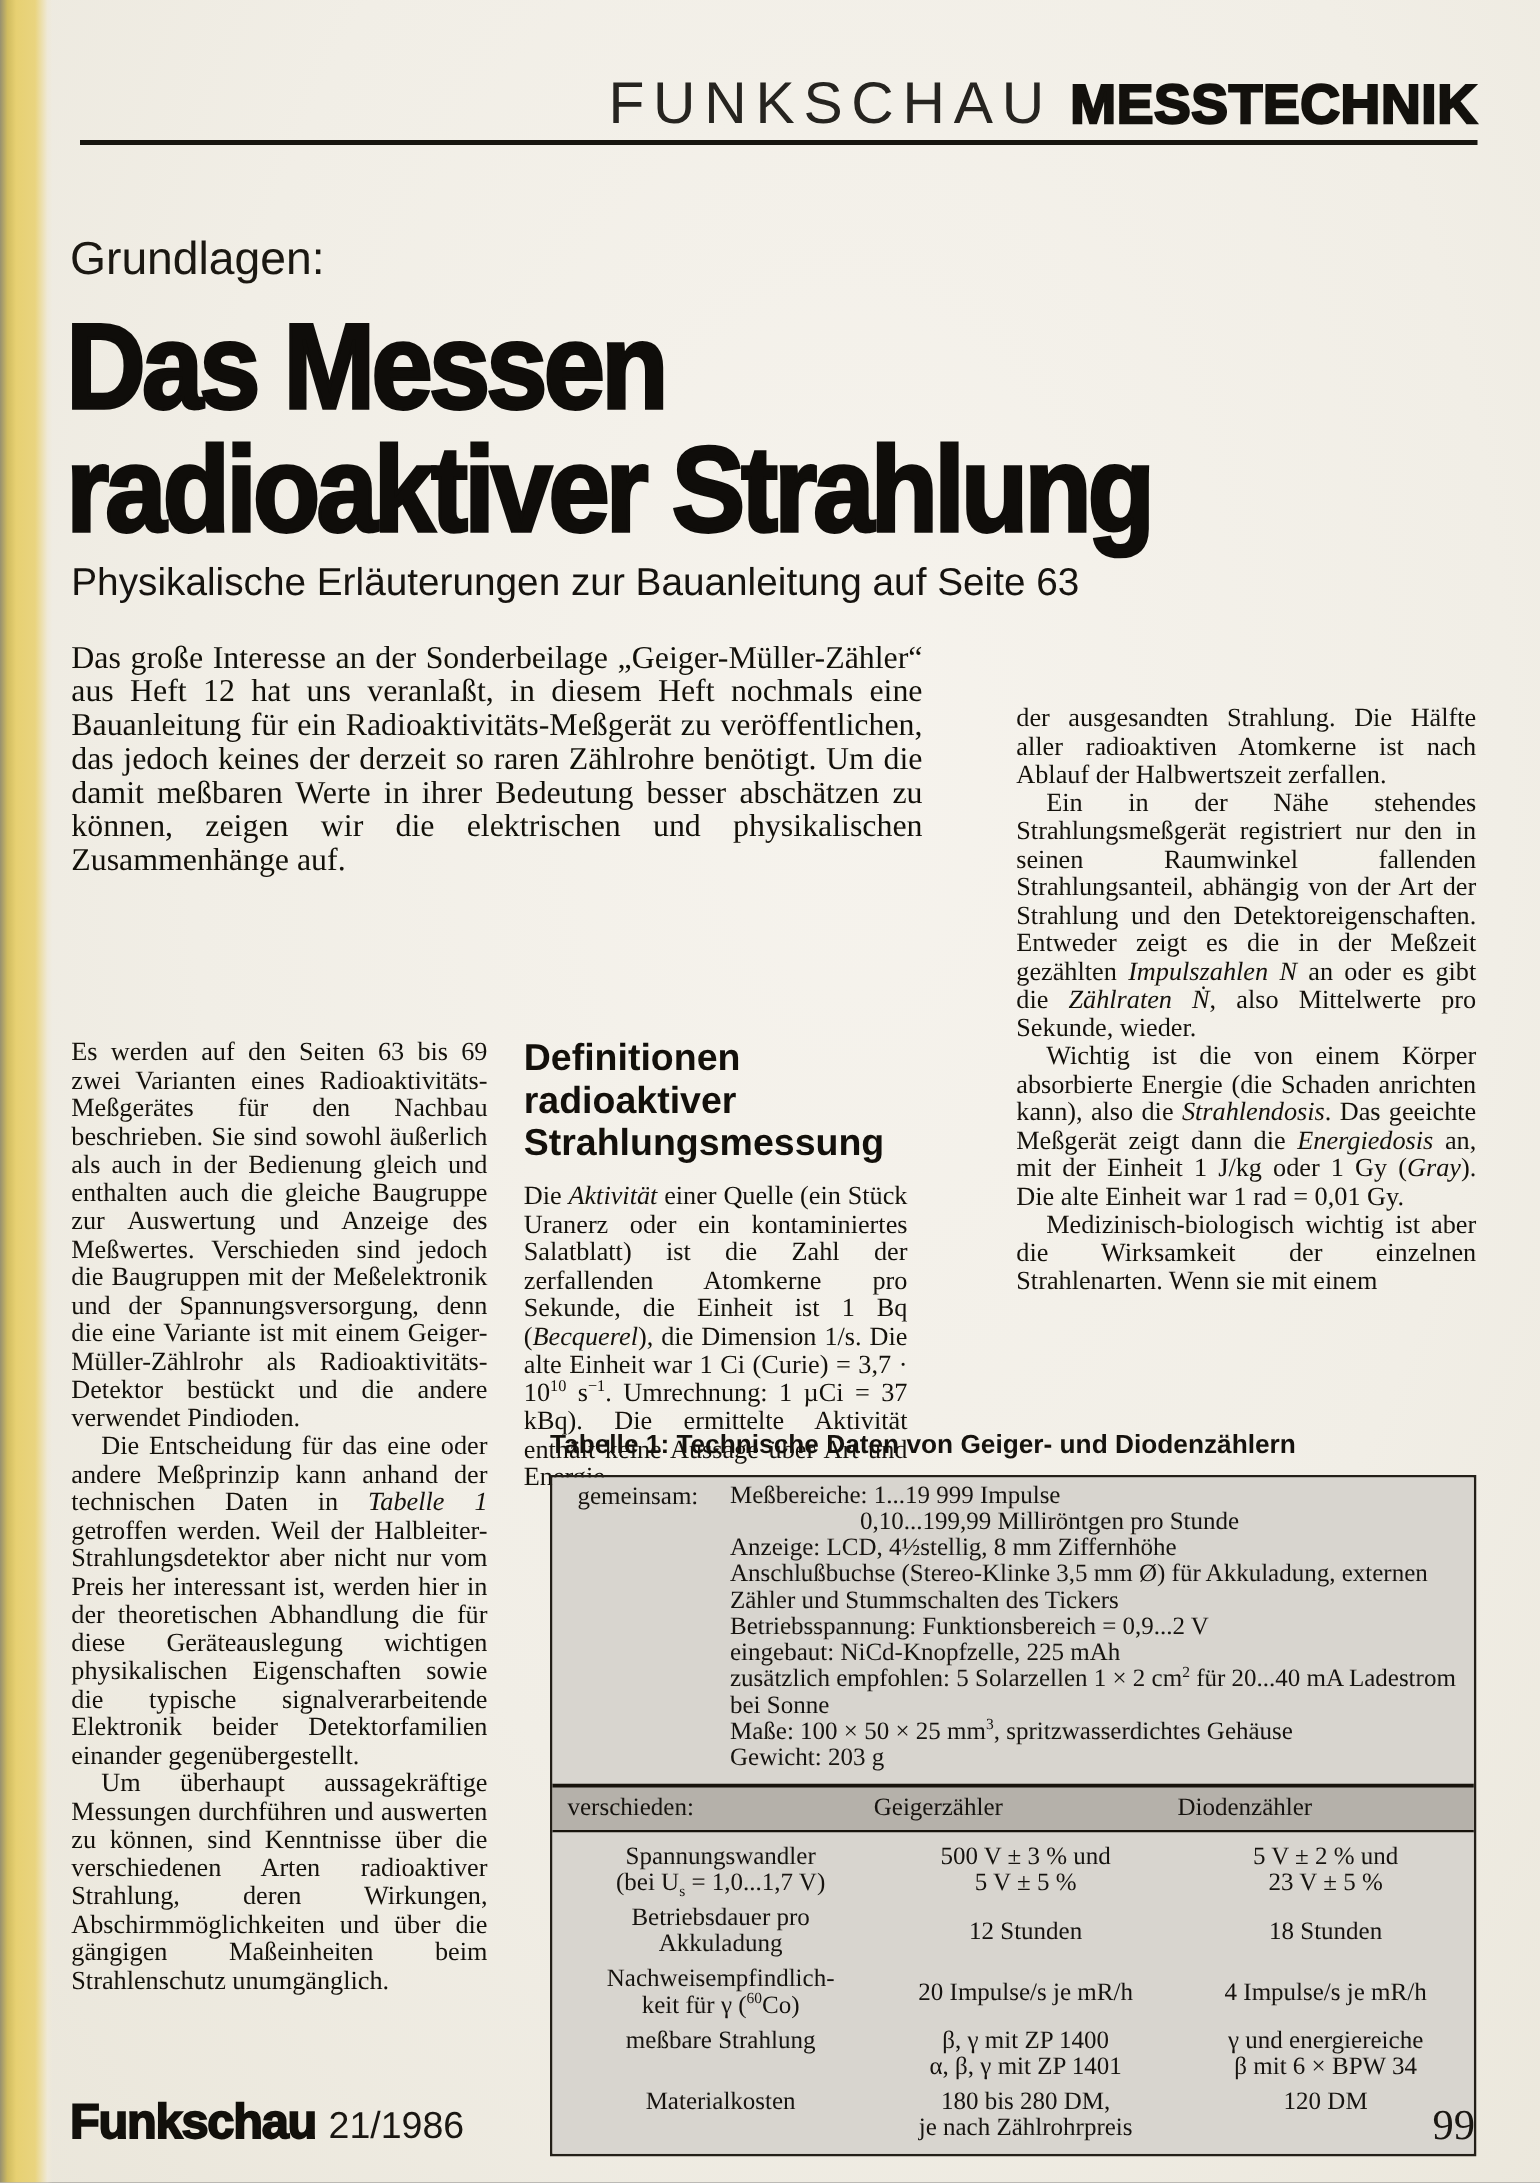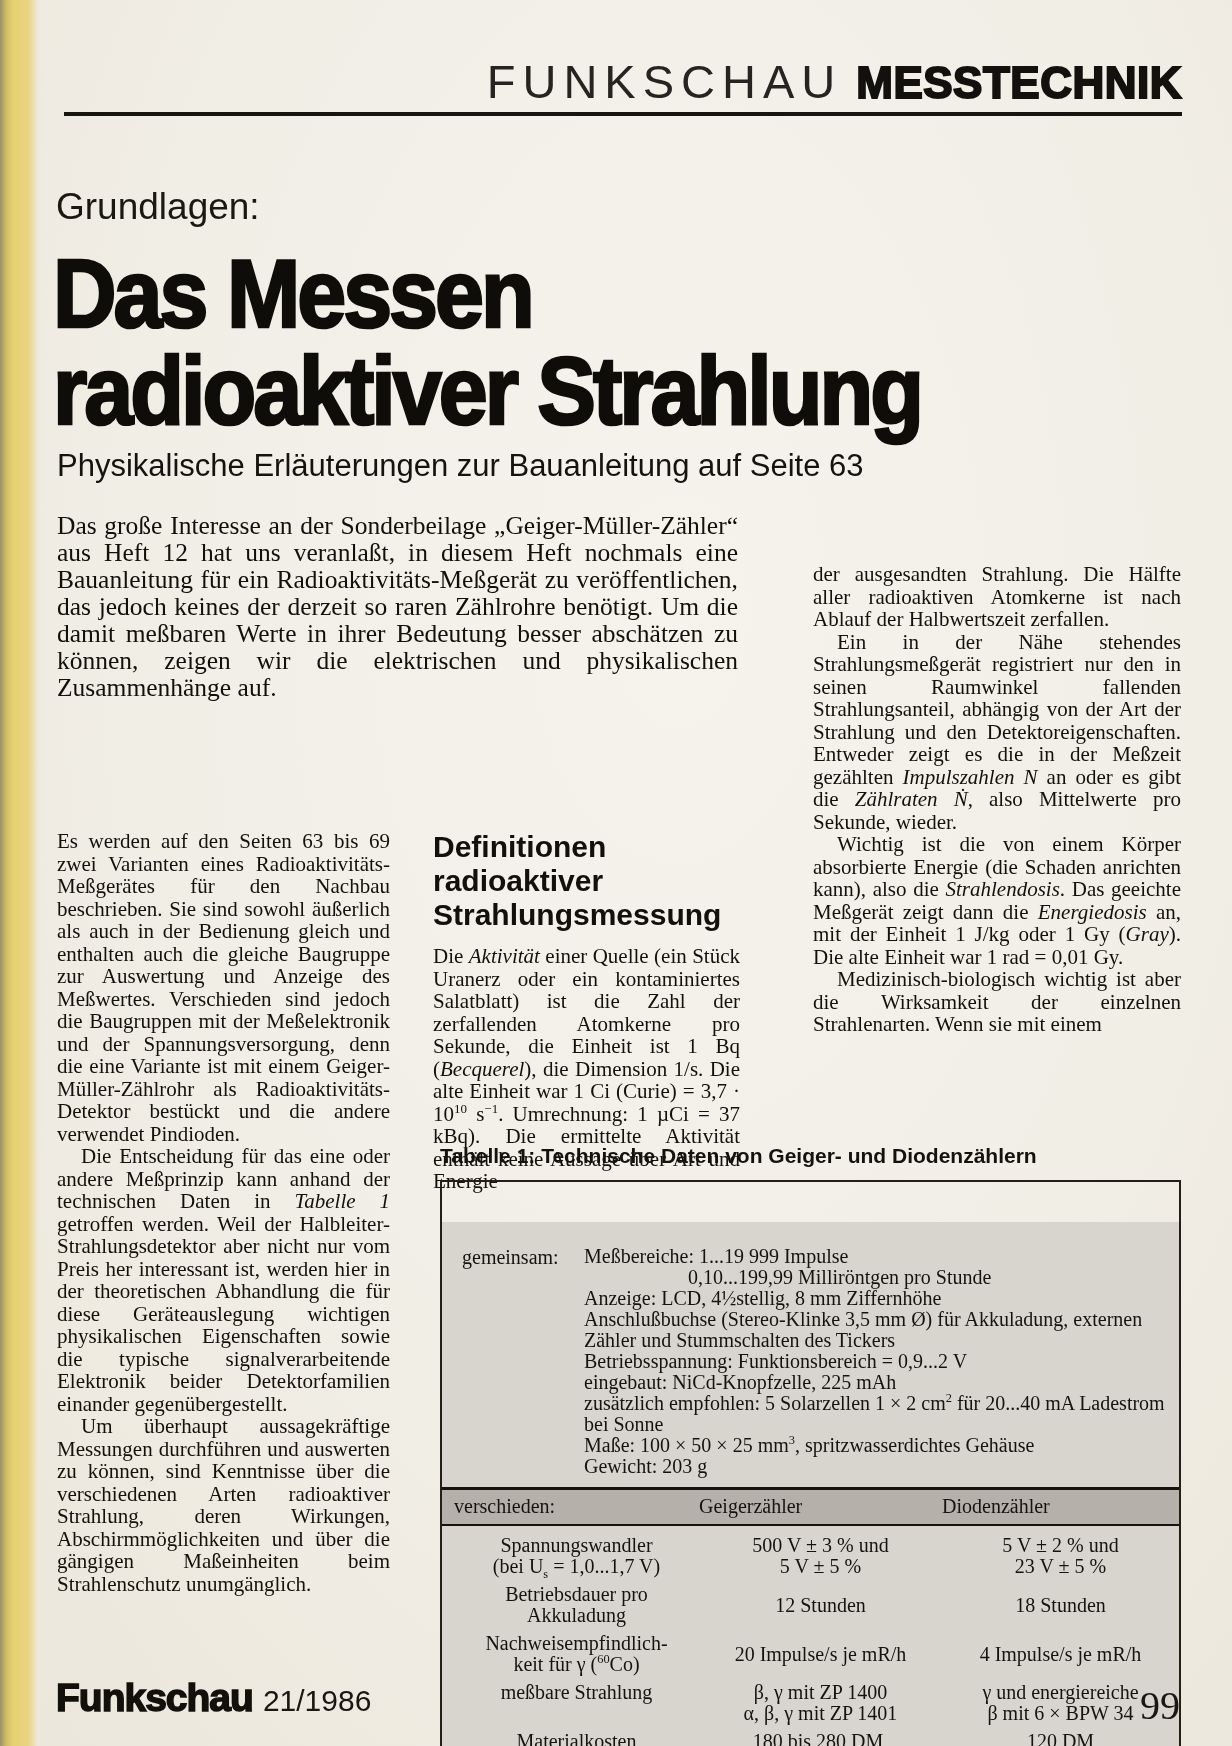--- a/index.html
+++ b/index.html
@@ -38,47 +38,47 @@
 
   .lead {
     position:absolute; left:57px; top:512px; width:681px;
     font-size:25.5px; line-height:27px; text-align:justify; color:#121009;
   }
 
   .col { position:absolute; font-size:21px; line-height:22.5px; text-align:justify; color:#14110b; }
   .col p { margin:0; }
   .col p + p { text-indent:24px; }
   .col-left  { left:57px;  top:830px; width:333px; }
-  .col-mid   { left:433px; top:830px; width:307px; }
+  .col-mid   { left:419px; top:830px; width:307px; }
   .col-right { left:813px; top:563px; width:368px; }
   .mid-heading { font-size:30px; line-height:34px; font-weight:700; color:#13100b; margin:0 0 13px 0; text-align:left; }
 
   .table-title { position:absolute; left:440px; top:1144px; font-size:21px; font-weight:700; color:#15120d; white-space:nowrap; }
   .spec-table { position:absolute; left:440px; top:1180px; width:741px; border:2px solid #231f18; box-sizing:border-box; }
   .spec-common {
     background:#d8d5cf; display:grid; grid-template-columns:122px 1fr;
-    padding:24px 12px 10px 20px; font-size:20px; line-height:21px;margin-top:40px;
+    padding:4px 12px 10px 20px; font-size:20px; line-height:21px;
   }
   .spec-common-label { padding-top:1px; }
   .spec-line { min-height:21px; }
   .spec-line.indent { padding-left:104px; }
   .spec-diff-head {
     display:grid; grid-template-columns:245px 243px 1fr;
     background:#b5b1aa; border-top:3px solid #17130c; border-bottom:2px solid #17130c;
     padding:5px 0 6px 12px; font-size:20px;
   }
   .spec-rows { background:#d8d5cf; padding:9px 0 10px 12px; font-size:20px; line-height:21px; }
   .spec-row { display:grid; grid-template-columns:245px 243px 1fr; margin-bottom:7px;text-align:center; }
   .spec-row.center { align-items:center; }
   .spec-row:last-child { margin-bottom:0; }
 
   .footer { position:absolute; left:56px; top:1676px; white-space:nowrap; }
   .footer-logo { font-size:39px; font-weight:700; letter-spacing:-1px; color:#12100b; -webkit-text-stroke:1.5px #12100b; }
   .footer-issue { font-size:30px; margin-left:10px; color:#1a1712; }
-  .page-num { position:absolute; right:52px; top:1682px; font-size:40px; color:#1a1712; }
+  .page-num { position:absolute; right:52px; top:1682px; font-size:34px; color:#1a1712; }
 
   sup { font-size:0.62em; vertical-align:super; line-height:0; }
   sub { font-size:0.62em; vertical-align:sub; line-height:0; }
   i { font-style:italic; }
 </style>
 </head>
 <body>
 
 <div class="page">
 

